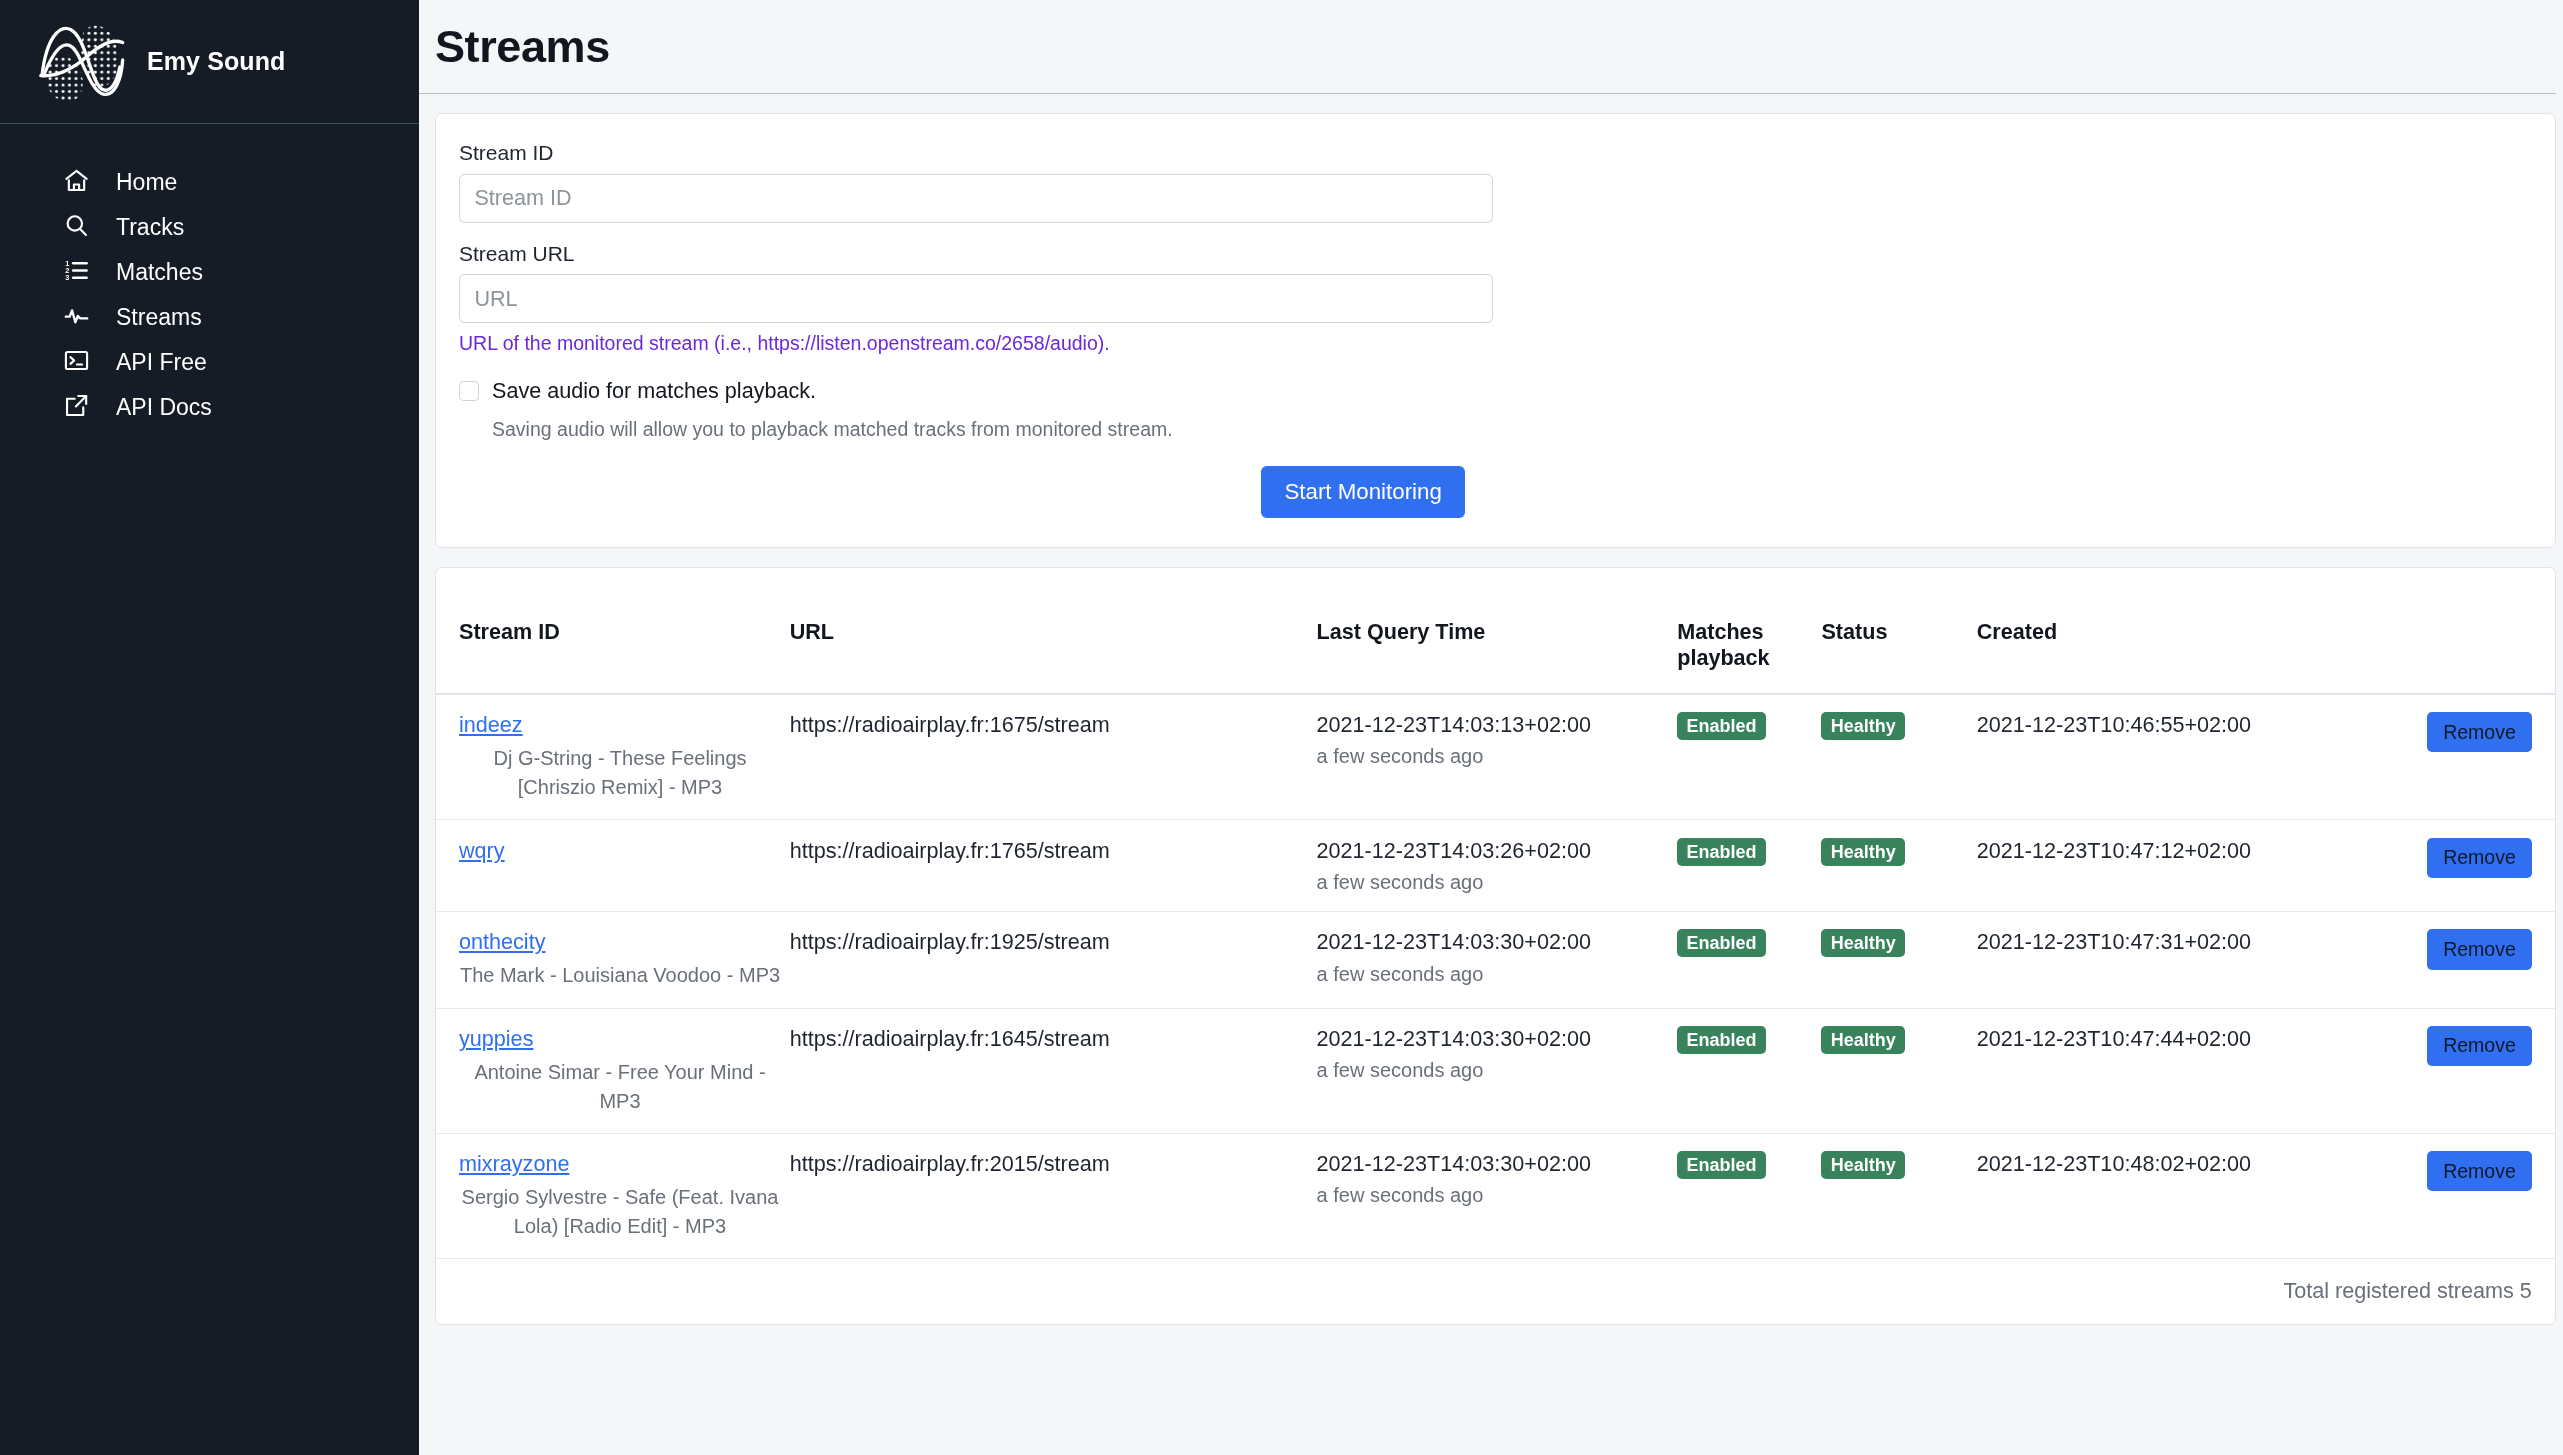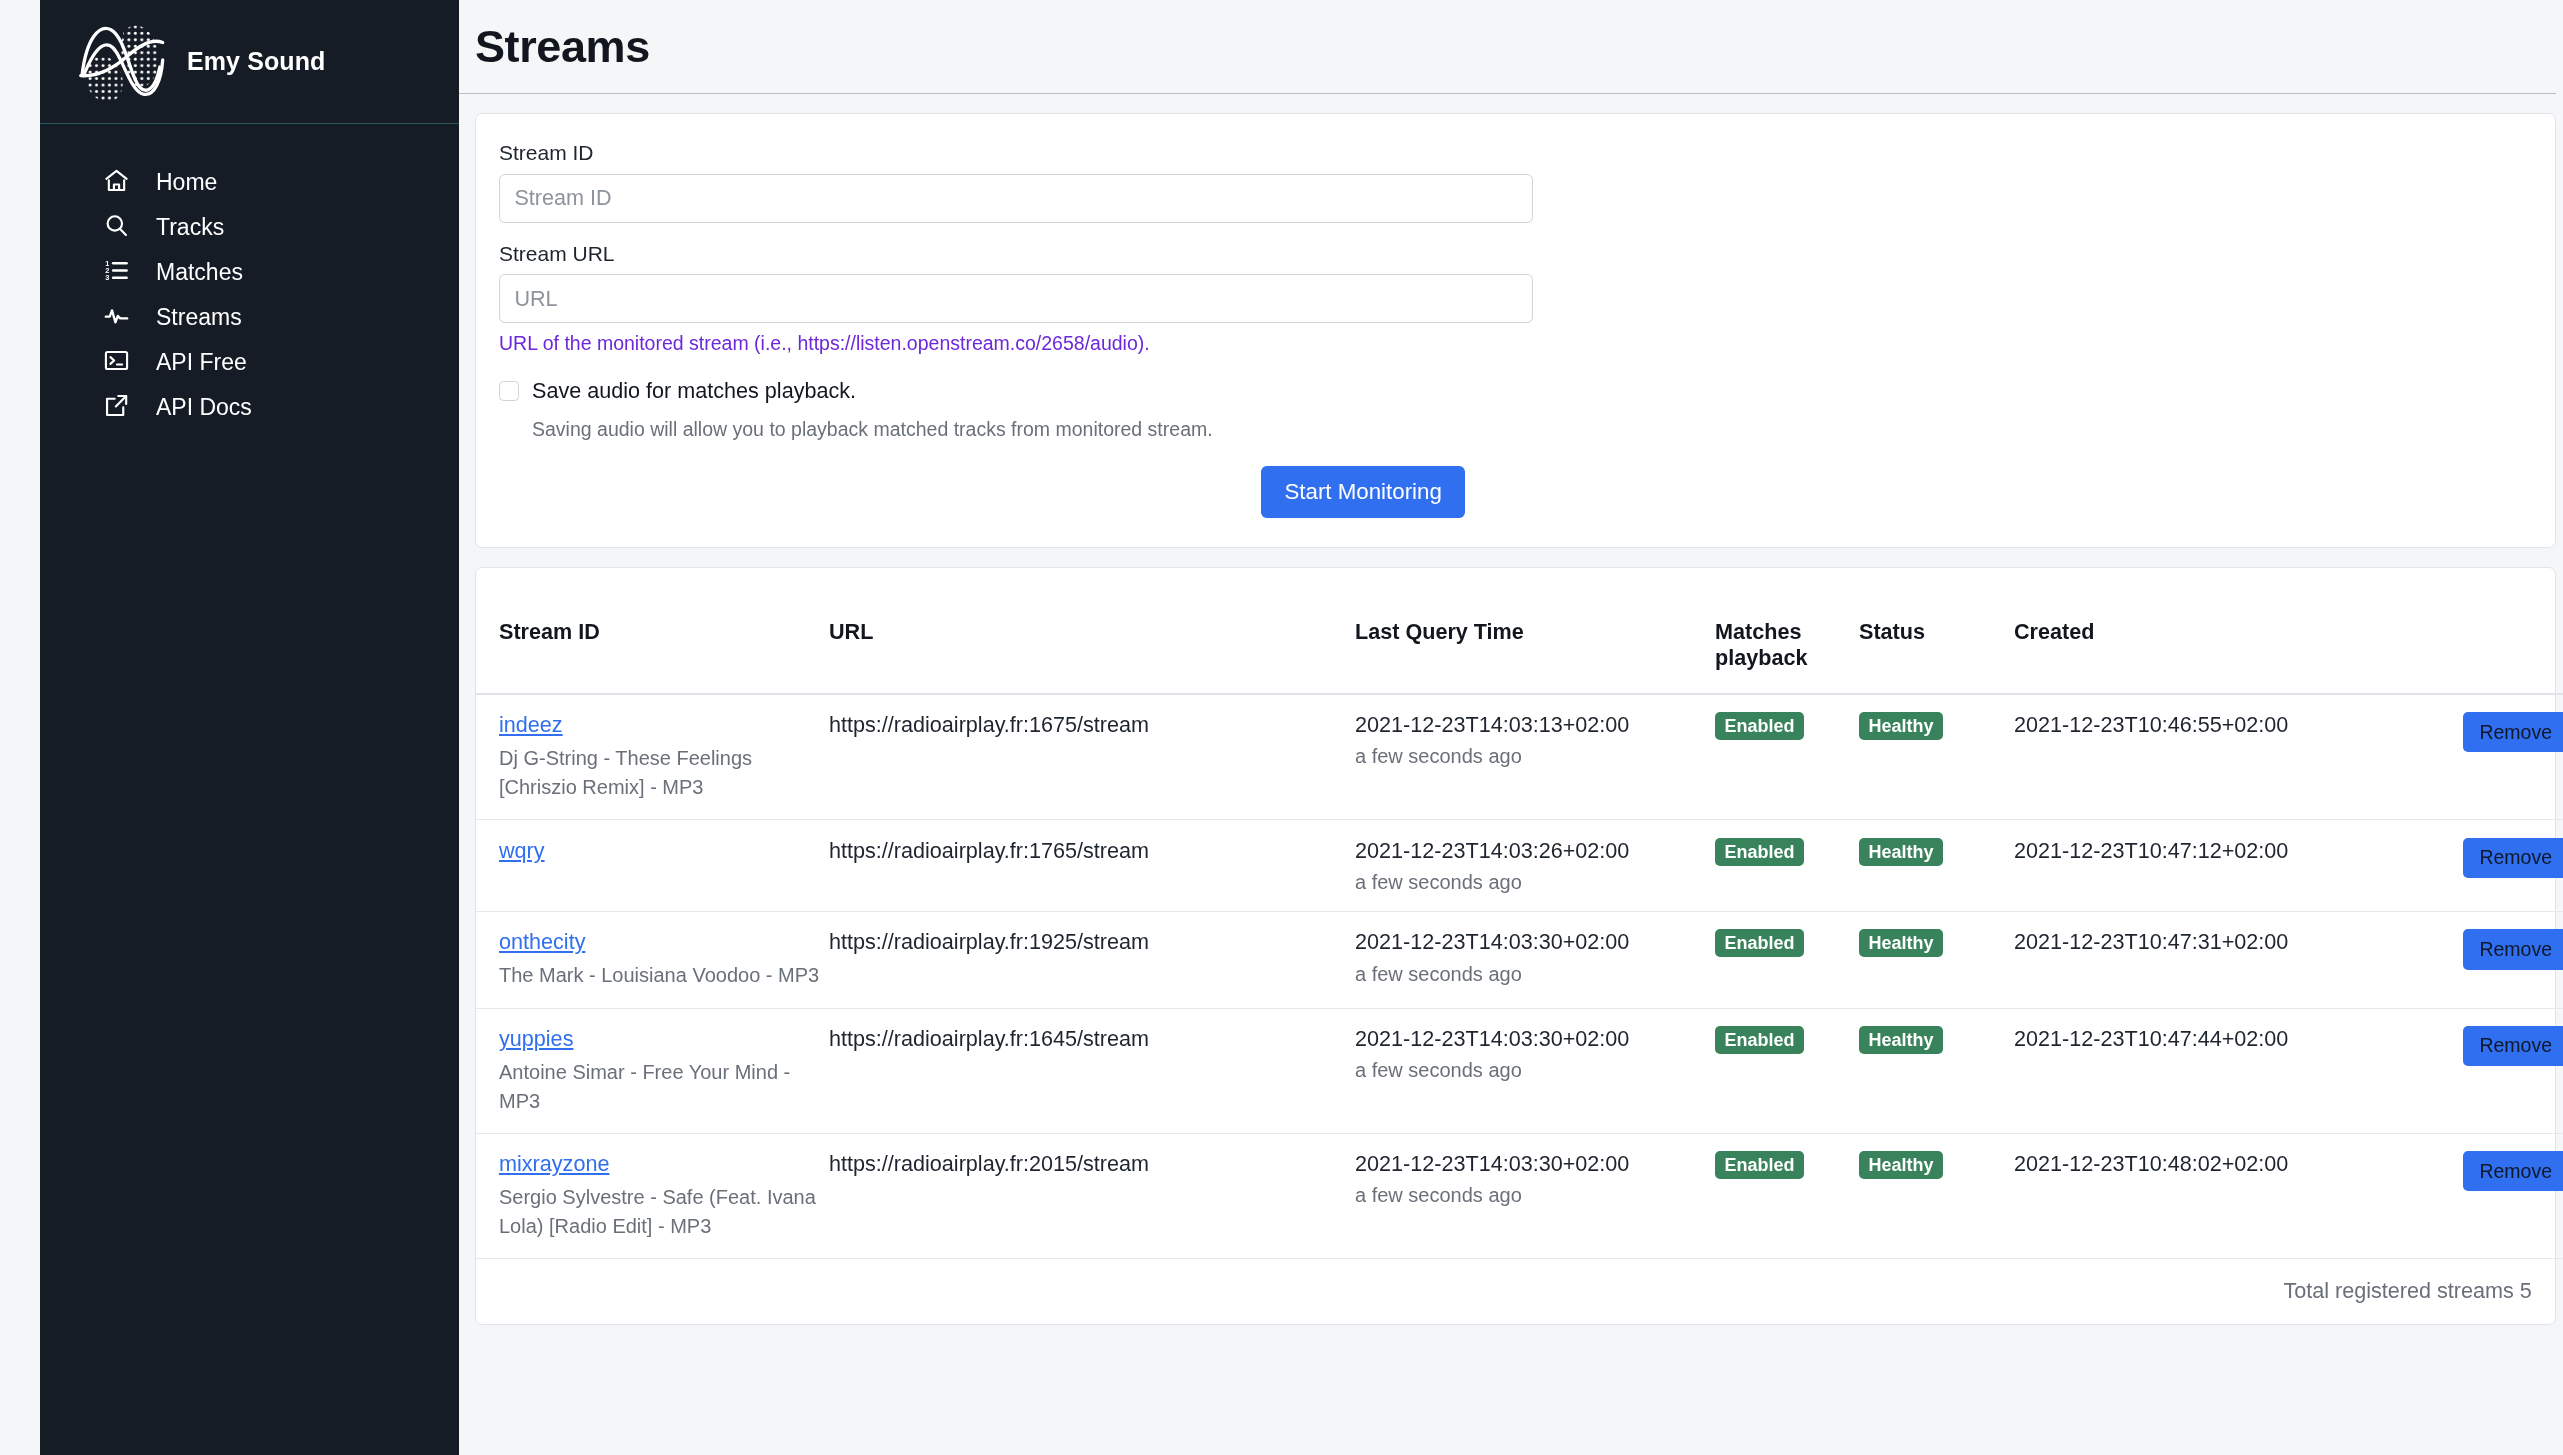--- a/index.html
+++ b/index.html
@@ -3,21 +3,21 @@
 <meta charset="utf-8">
 <title>Streams — Emy Sound</title>
 <style>
   * { box-sizing: border-box; margin: 0; padding: 0; }
   html, body {
     width: 2563px; height: 1456px;
     font-family: "Liberation Sans", sans-serif;
     background: #f4f6f8;
     overflow: hidden;
   }
-  .app { display: flex; width: 2563px; height: 1416px; padding-left: 40px; }
+  .app { display: flex; width: 2563px; height: 1416px; }
 
   
   .sidebar {
     width: 419px; flex: 0 0 419px;
     background: #161c26;
     display: flex; flex-direction: column;
     height: 1456px;
   }
   .brand {
     height: 124px; flex: 0 0 124px;
@@ -119,21 +119,21 @@
   .col-id     { width: 353px; }
   .col-url    { width: 526px; }
   .col-lqt    { width: 360px; }
   .col-match  { width: 144px; }
   .col-status { width: 155px; }
   .col-created{ width: 404px; }
   .col-act    { width: 173px; }
   .stream-link {
     color: #2f6ff0; text-decoration: underline; font-size: 21.6px; cursor: pointer;
   }
-  .sub-text { display: block; color: #6a7079; font-size: 20px; line-height: 1.45; margin-top: 5.8px; }
+  .sub-text { display: block; color: #6a7079; font-size: 20px; line-height: 1.45; margin-top: 5.8px; text-align: center; }
   .ts-main { display: block; font-size: 21.6px; color: #1f252e; }
   .ts-rel { display: block; font-size: 20px; color: #6a7079; margin-top: 7.2px; }
   .badge {
     display: inline-block; background: #38835b; color: #fff;
     font-size: 18px; font-weight: bold; border-radius: 5px;
     padding: 5px 9.4px; white-space: nowrap; line-height: 1;
   }
   .btn-remove {
     background: #2f6ff0; color: #0f172a; border: none; border-radius: 5px;
     font-size: 19.5px; font-family: "Liberation Sans", sans-serif;

